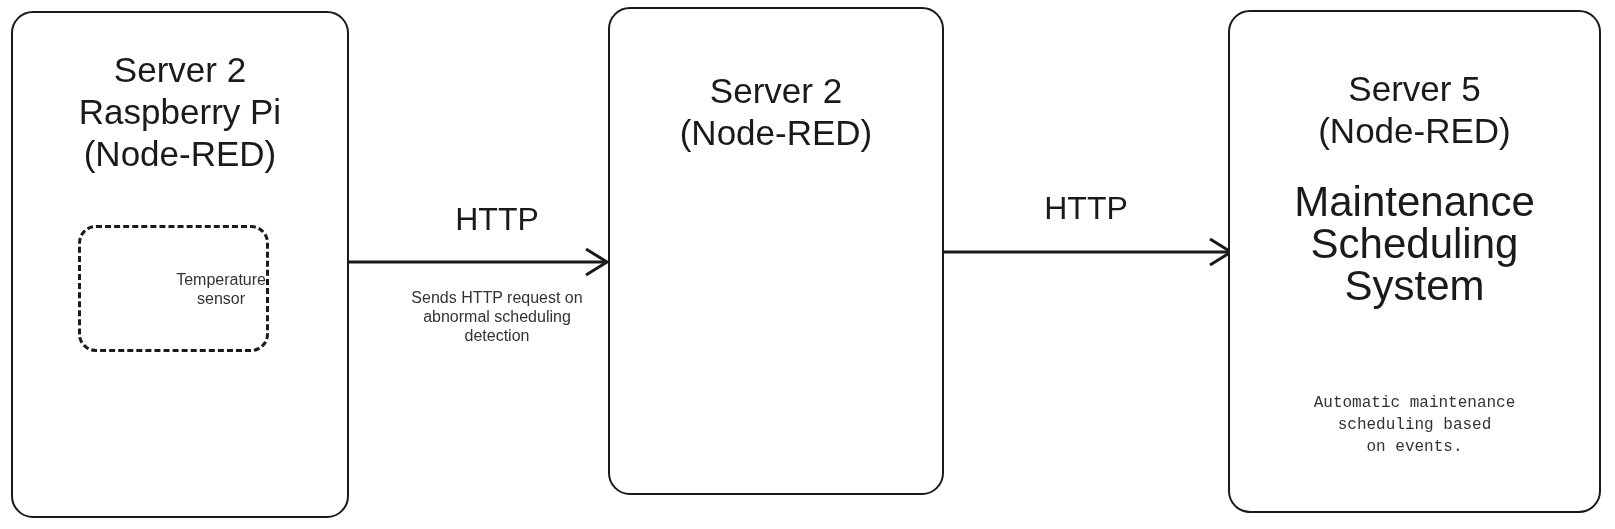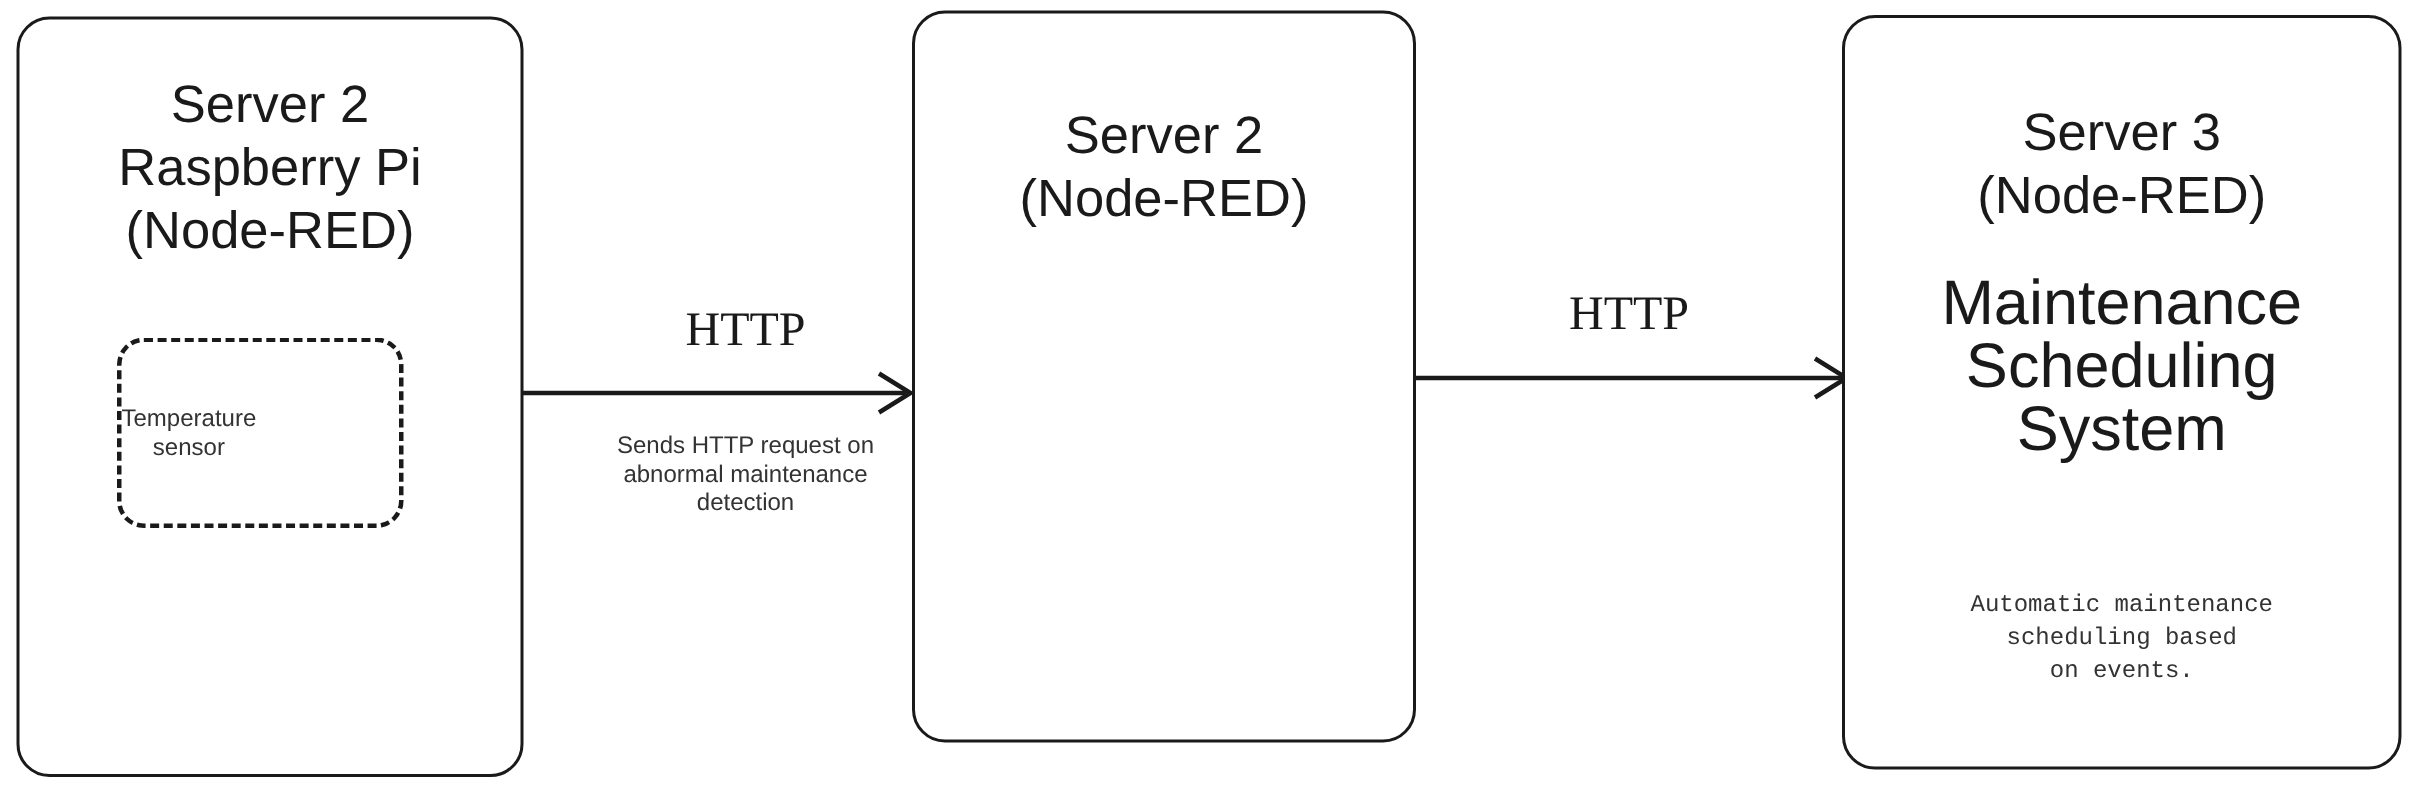--- a/index.html
+++ b/index.html
@@ -32,21 +32,21 @@
 
   
   .dashed-box {
     position: absolute;
     box-sizing: border-box;
     border: 3px dashed #1a1a1a;
     border-radius: 18px;
     background: #ffffff;
     display: flex;
     align-items: center;
-    justify-content: flex-start;
+    justify-content: flex-end;
   }
   .dashed-label {
     text-align: center;
     font-size: 16px;
     line-height: 19px;
     color: #333333;
     white-space: pre-line;
   }
 
   
@@ -93,21 +93,20 @@
     stroke-linecap: butt;
     stroke-linejoin: miter;
   }
   .edge-label {
     position: absolute;
     text-align: center;
     font-size: 32px;
     line-height: 38px;
     color: #1a1a1a;
     white-space: nowrap;
-    font-family: Liberation Serif, serif;
   }
   .edge-desc {
     position: absolute;
     text-align: center;
     font-size: 16px;
     line-height: 19px;
     color: #333333;
     white-space: pre-line;
   }
 </style>
@@ -128,40 +127,40 @@
   </div>
 
   <div class="edge-label" style="left:397px; top:200px; width:200px;">HTTP</div>
 
   <svg class="edge-svg" width="264" height="32" style="left:348px; top:246px;">
     <line class="edge-line" x1="0" y1="16" x2="256" y2="16"></line>
     <polyline class="edge-head" points="238,3 259,16 238,29"></polyline>
   </svg>
 
   <div class="edge-desc" style="left:350px; top:288px; width:294px;">Sends HTTP request on
-abnormal maintenance
+abnormal scheduling
 detection</div>
 
   <div class="node-box" style="left:608px; top:7px; width:336px; height:488px;"></div>
 
   <div class="box-title" style="left:608px; top:70px; width:336px;">Server 2
 (Node-RED)</div>
 
 
   <div class="edge-label" style="left:986px; top:189px; width:200px;">HTTP</div>
 
   <svg class="edge-svg" width="292" height="32" style="left:944px; top:236px;">
     <line class="edge-line" x1="0" y1="16" x2="284" y2="16"></line>
     <polyline class="edge-head" points="266,3 287,16 266,29"></polyline>
   </svg>
 
 
   <div class="node-box" style="left:1228px; top:10px; width:373px; height:503px;"></div>
 
-  <div class="box-title" style="left:1228px; top:68px; width:373px;">Server 3
+  <div class="box-title" style="left:1228px; top:68px; width:373px;">Server 5
 (Node-RED)</div>
 
   <div class="box-subtitle" style="left:1228px; top:181px; width:373px;">Maintenance
 Scheduling
 System</div>
 
   <div class="box-note" style="left:1243px; top:392px; width:343px;">Automatic maintenance
 scheduling based
 on events.</div>
 

